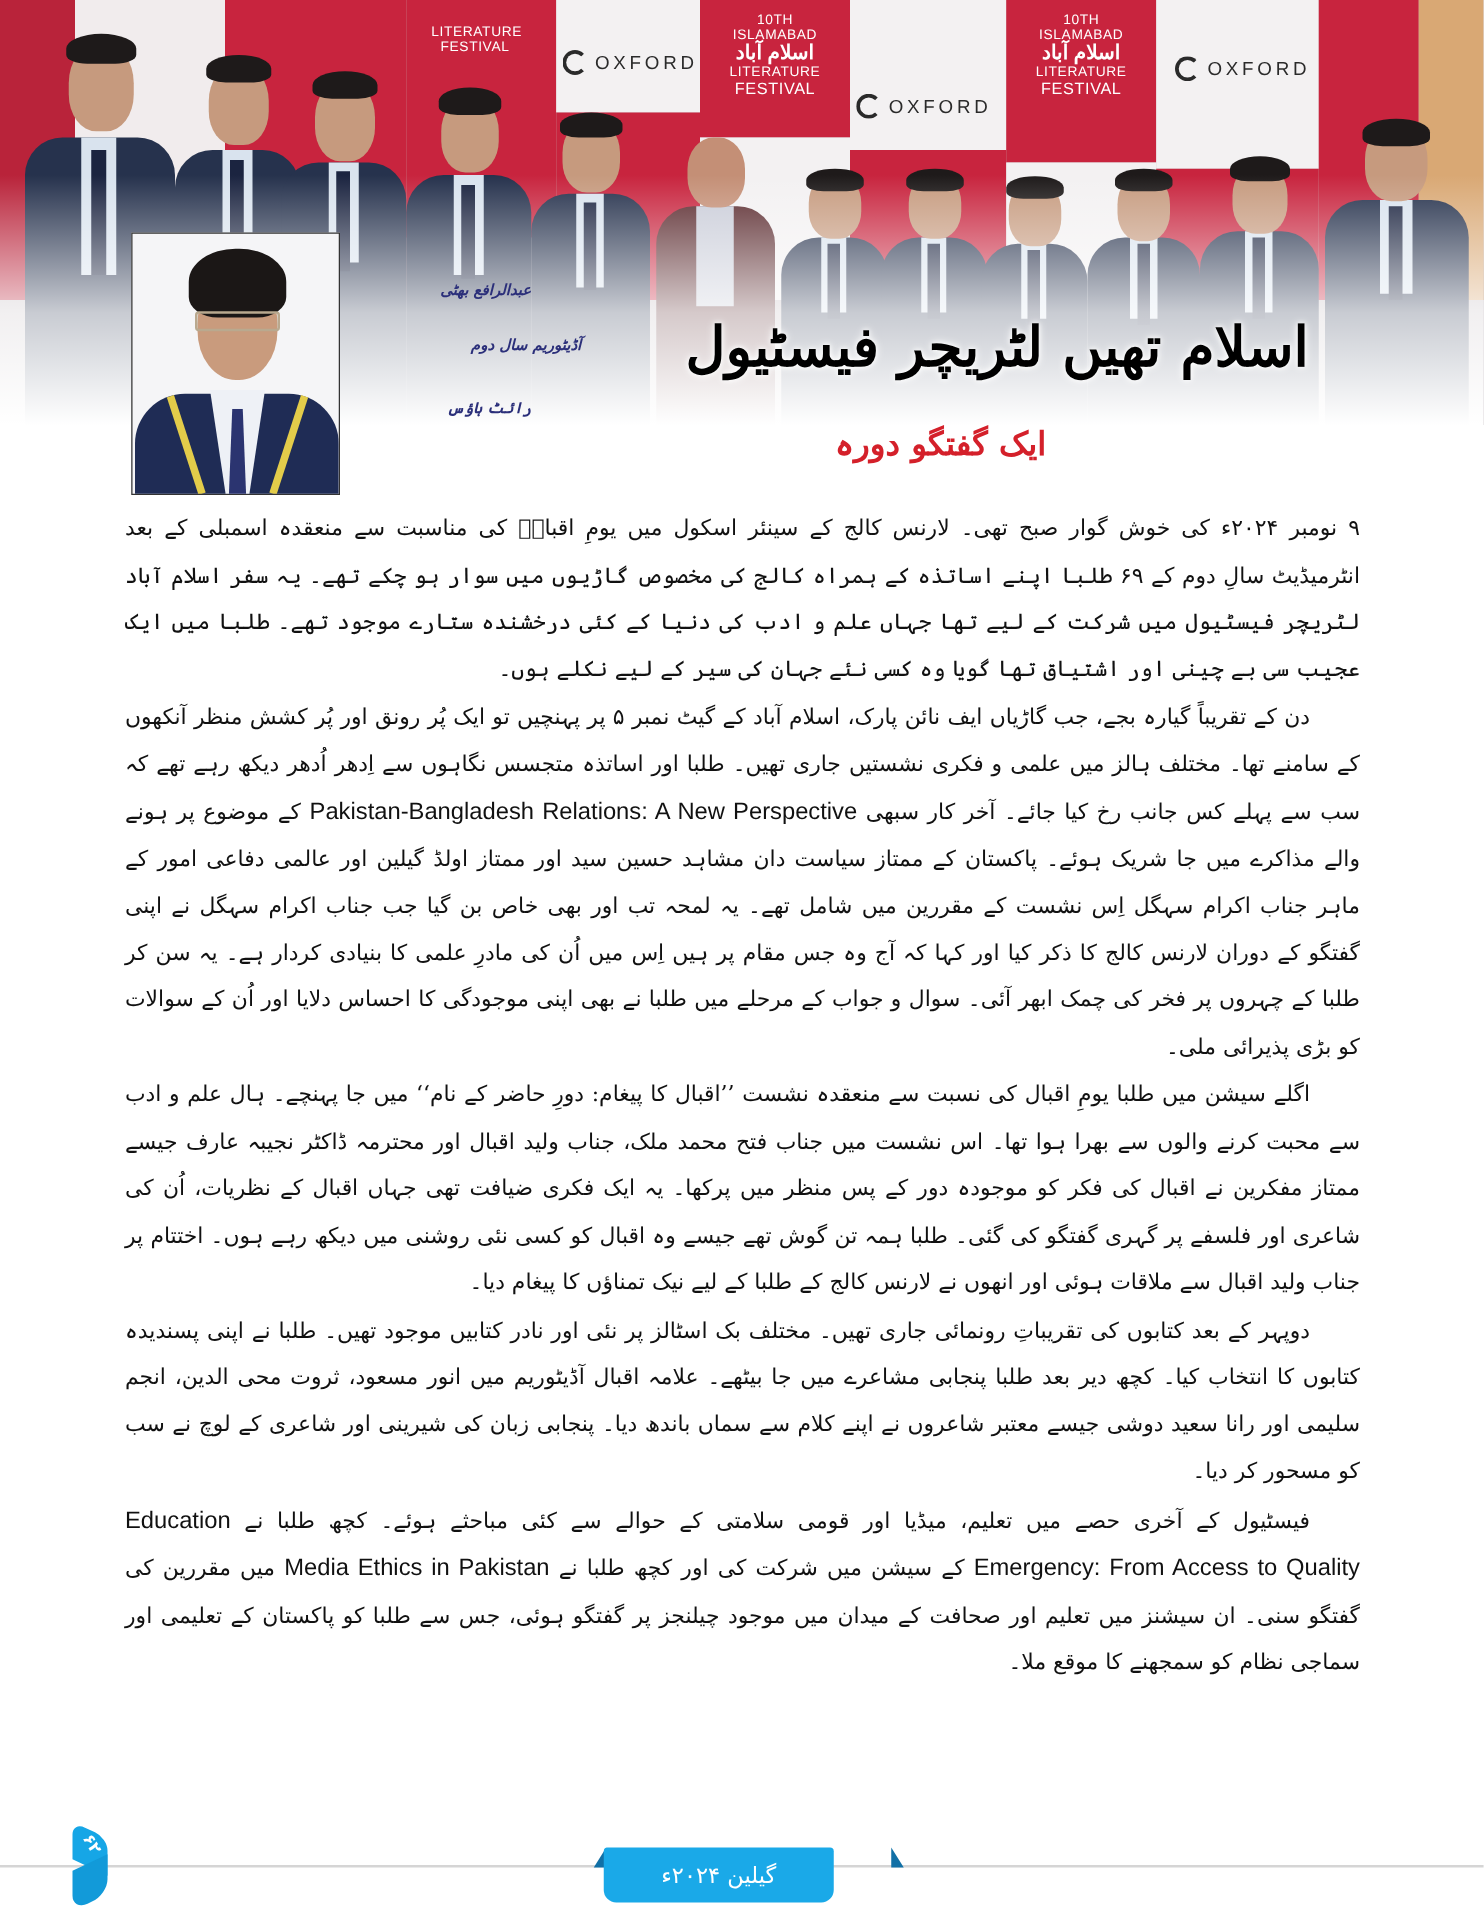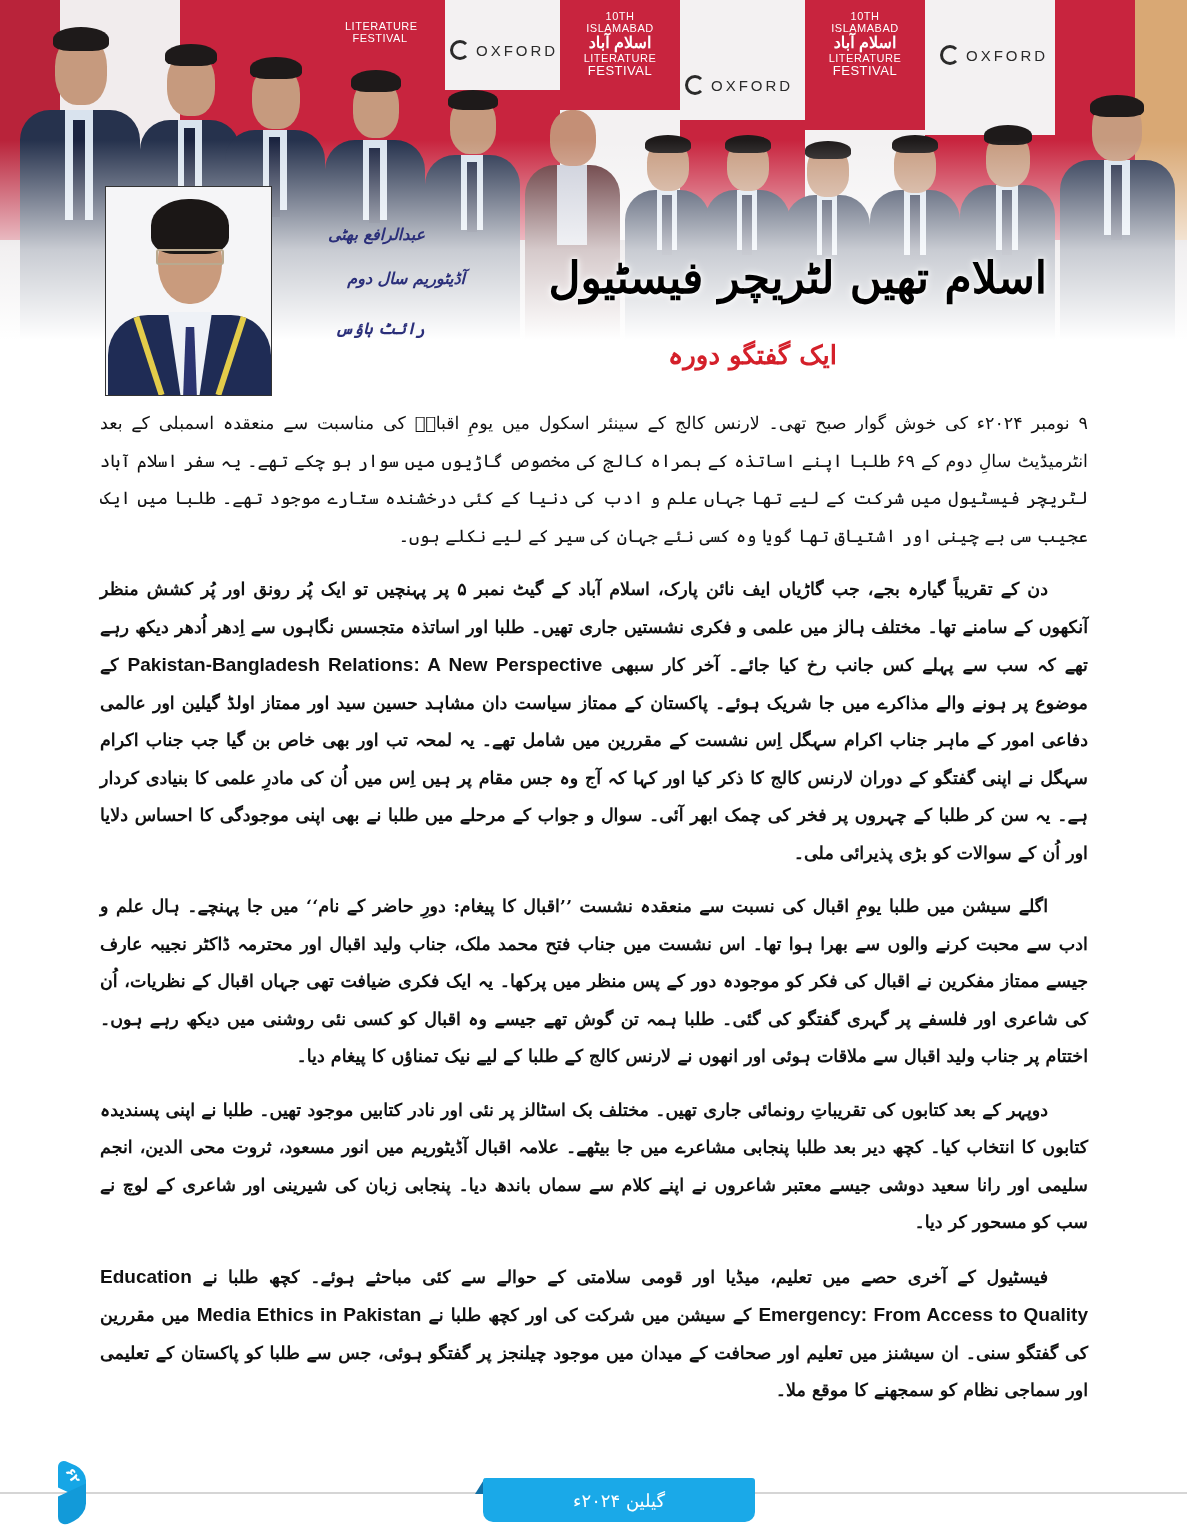--- a/index.html
+++ b/index.html
@@ -45,21 +45,21 @@
   .portrait .p-lapel-l { position: absolute; left: 40px; top: 128px; width: 6px; height: 82px; background: #e3cc4a; transform: rotate(-18deg); }
   .portrait .p-lapel-r { position: absolute; left: 122px; top: 128px; width: 6px; height: 82px; background: #e3cc4a; transform: rotate(18deg); }
   .portrait .p-shirt { position: absolute; left: 62px; top: 125px; width: 44px; height: 88px; background: #eef1f6; clip-path: polygon(0 0, 100% 0, 70% 100%, 30% 100%); }
   .portrait .p-tie { position: absolute; left: 77px; top: 140px; width: 14px; height: 72px; background: #2b3470; clip-path: polygon(20% 0, 80% 0, 100% 100%, 0 100%); }
 
   
   .author {
     position: absolute; left: 285px; top: 225px; width: 180px; direction: rtl; text-align: right;
     color: #2b2f7a; font-family: "DejaVu Serif", serif; font-style: italic; font-weight: bold;
   }
-  .author .line { display: block; font-size: 16px; }
+  .author .line { display: block; font-size: 12px; }
   .author .name { position: absolute; right: 40px; top: 0; white-space: nowrap; }
   .author .cls  { position: absolute; right: 0; top: 44px; white-space: nowrap; }
   .author .house{ position: absolute; right: 40px; top: 94px; white-space: nowrap; }
 
   
   .title {
     position: absolute; right: 140px; top: 252px; direction: rtl;
     font-family: "DejaVu Serif", serif; font-weight: bold; font-size: 44px; color: #000;
     text-shadow: 0 0 4px #fff, 0 0 8px #fff; white-space: nowrap; letter-spacing: -1px;
   }
@@ -69,37 +69,37 @@
   }
 
   
   .article {
     position: absolute; left: 100px; top: 405px; width: 988px;
     direction: rtl; text-align: justify; text-align-last: right;
     font-family: "DejaVu Serif", serif; font-size: 17.5px; line-height: 37.5px; color: #111;
   }
   .article p { text-indent: 0; }
   .article p.indent { text-indent: 40px; }
-  .article p + p { margin-top: 16px; font-weight: bold; }
+  .article p + p { margin-top: 1px; }
   .latin { font-family: "Liberation Sans", sans-serif; direction: ltr; unicode-bidi: embed; font-size: 19px; }
 
   
   .footer-rule { position: absolute; left: 0; right: 0; top: 1492px; height: 2px; background: #d5d5d5; }
   .page-tab {
     position: absolute; left: 58px; top: 1464px; width: 30px; height: 58px;
   }
   .page-tab .tab-top { position: absolute; left: 0; top: 0; width: 28px; height: 30px; background: #16a6e6; border-radius: 10px 10px 0 0; transform: skewY(25deg); }
   .page-tab .tab-bot { position: absolute; left: 0; top: 26px; width: 28px; height: 32px; background: #129ad9; border-radius: 0 0 12px 12px; transform: skewY(-25deg); }
   .page-tab .tab-num { position: absolute; left: 3px; top: 4px; width: 24px; color: #fff; font-size: 13px; font-weight: bold; text-align: center; transform: rotate(60deg); z-index: 2; }
 
   .issue-tab { position: absolute; left: 483px; top: 1476px; width: 232px; height: 48px; }
   .issue-tab .ear-l { position: absolute; left: -8px; top: 2px; width: 0; height: 0; border-bottom: 16px solid #1170a6; border-left: 10px solid transparent; }
   .issue-tab .ear-r { position: absolute; right: -8px; top: 2px; width: 0; height: 0; border-bottom: 16px solid #1170a6; border-right: 10px solid transparent; }
   .issue-tab .box {
-    position: absolute; left: 0; top: 2px; width: 272px; height: 44px;
+    position: absolute; left: 0; top: 2px; width: 184px; height: 44px;
     background: #1aa9e8; border-radius: 3px 3px 10px 10px; color: #fff;
     display: flex; align-items: center; justify-content: center; direction: rtl;
     font-family: "DejaVu Serif", serif; font-size: 18px;
   }
 </style>
 </head>
 <body>
 
 <div class="hero">
   <div class="hero-backdrop">

